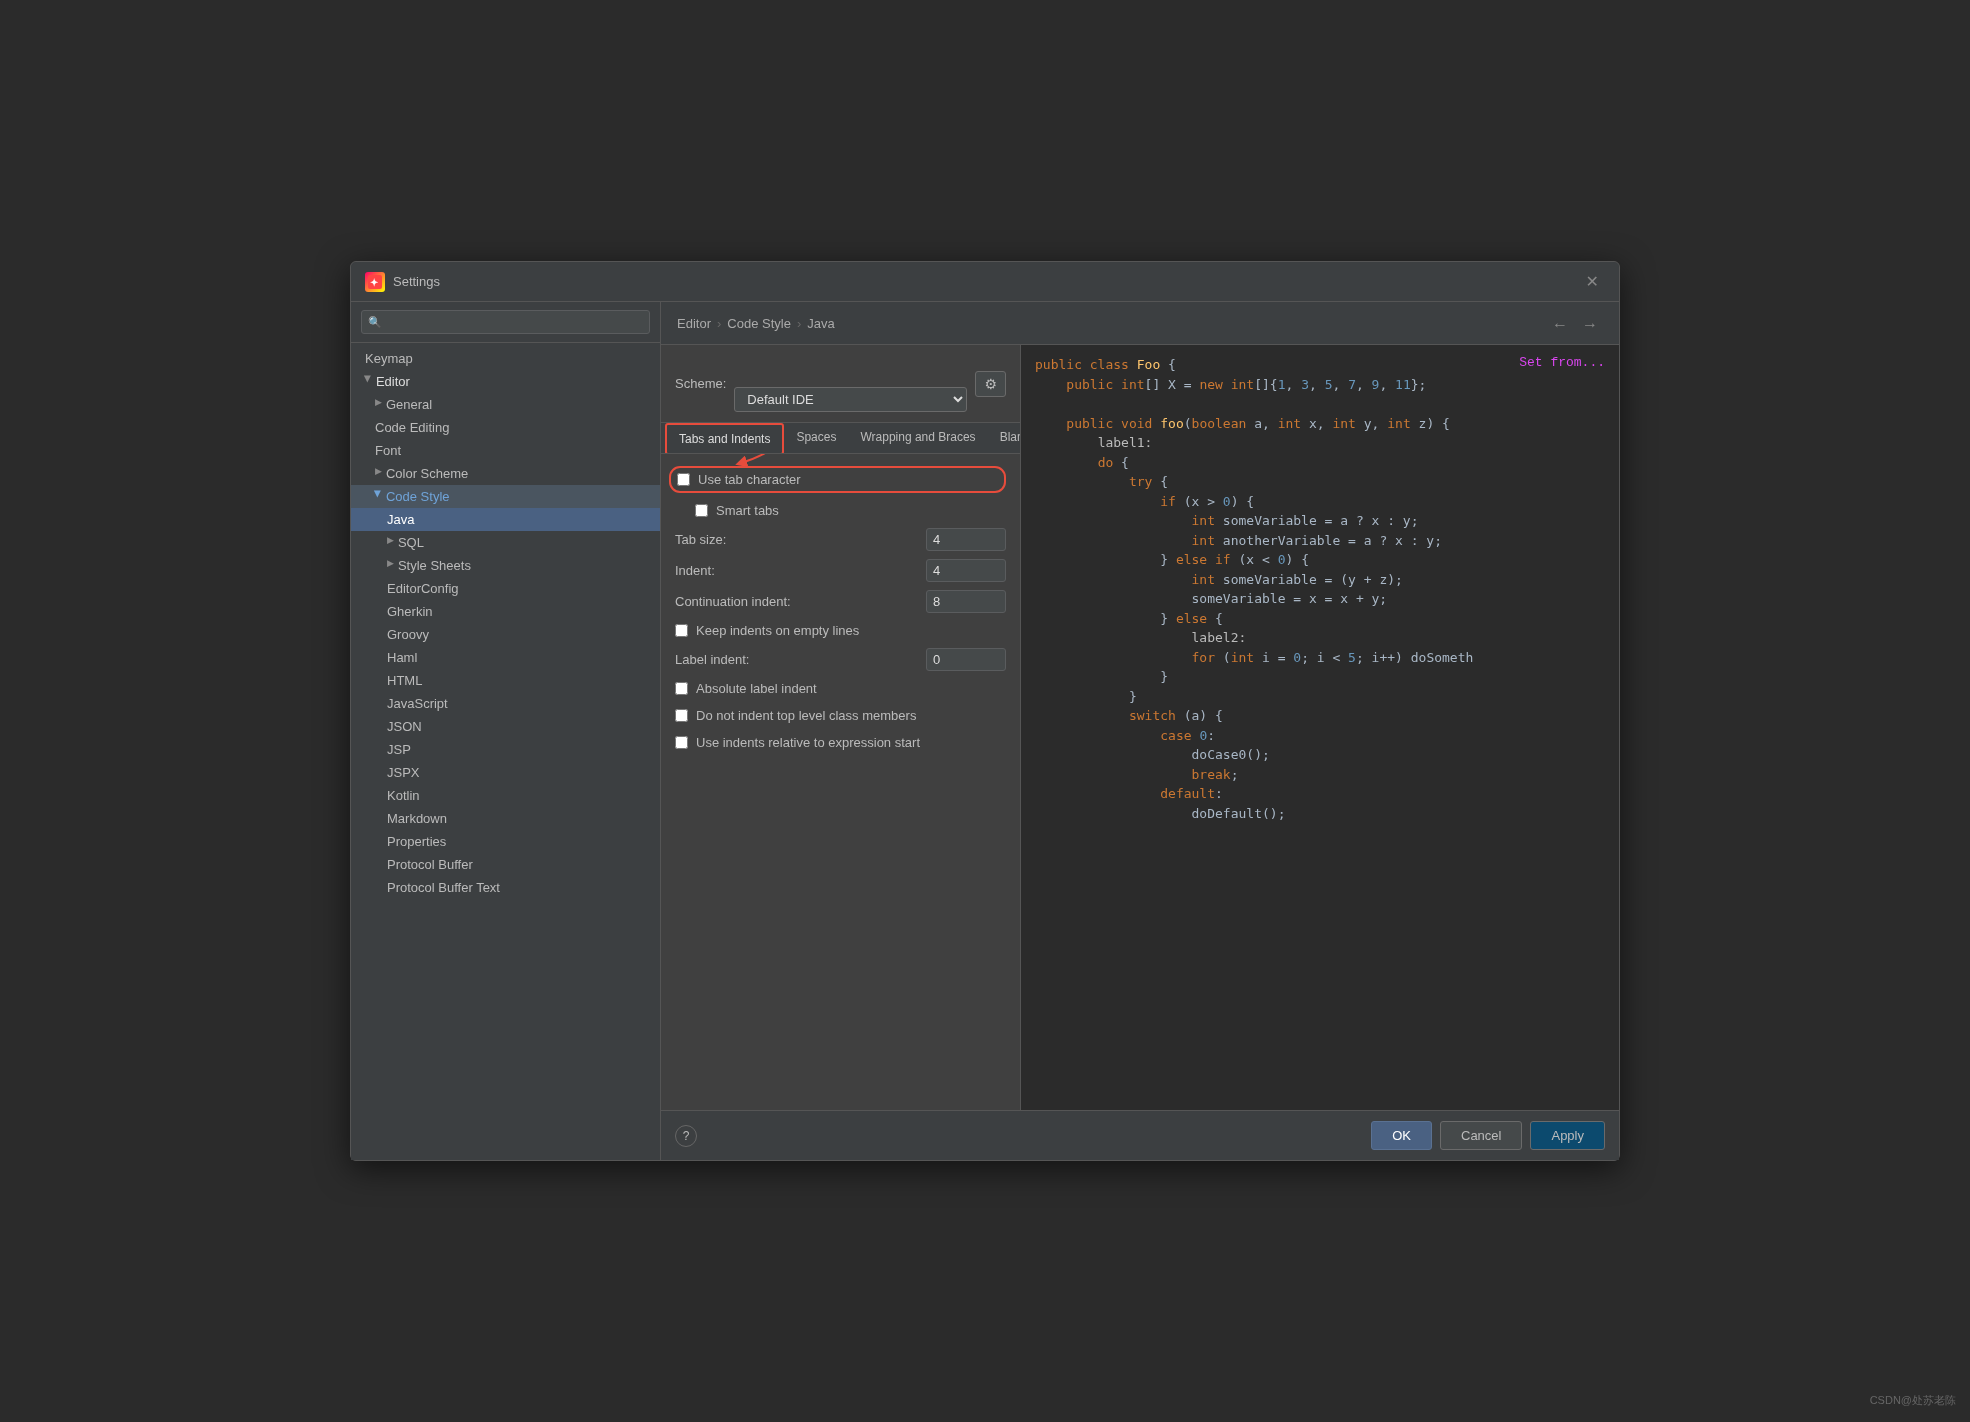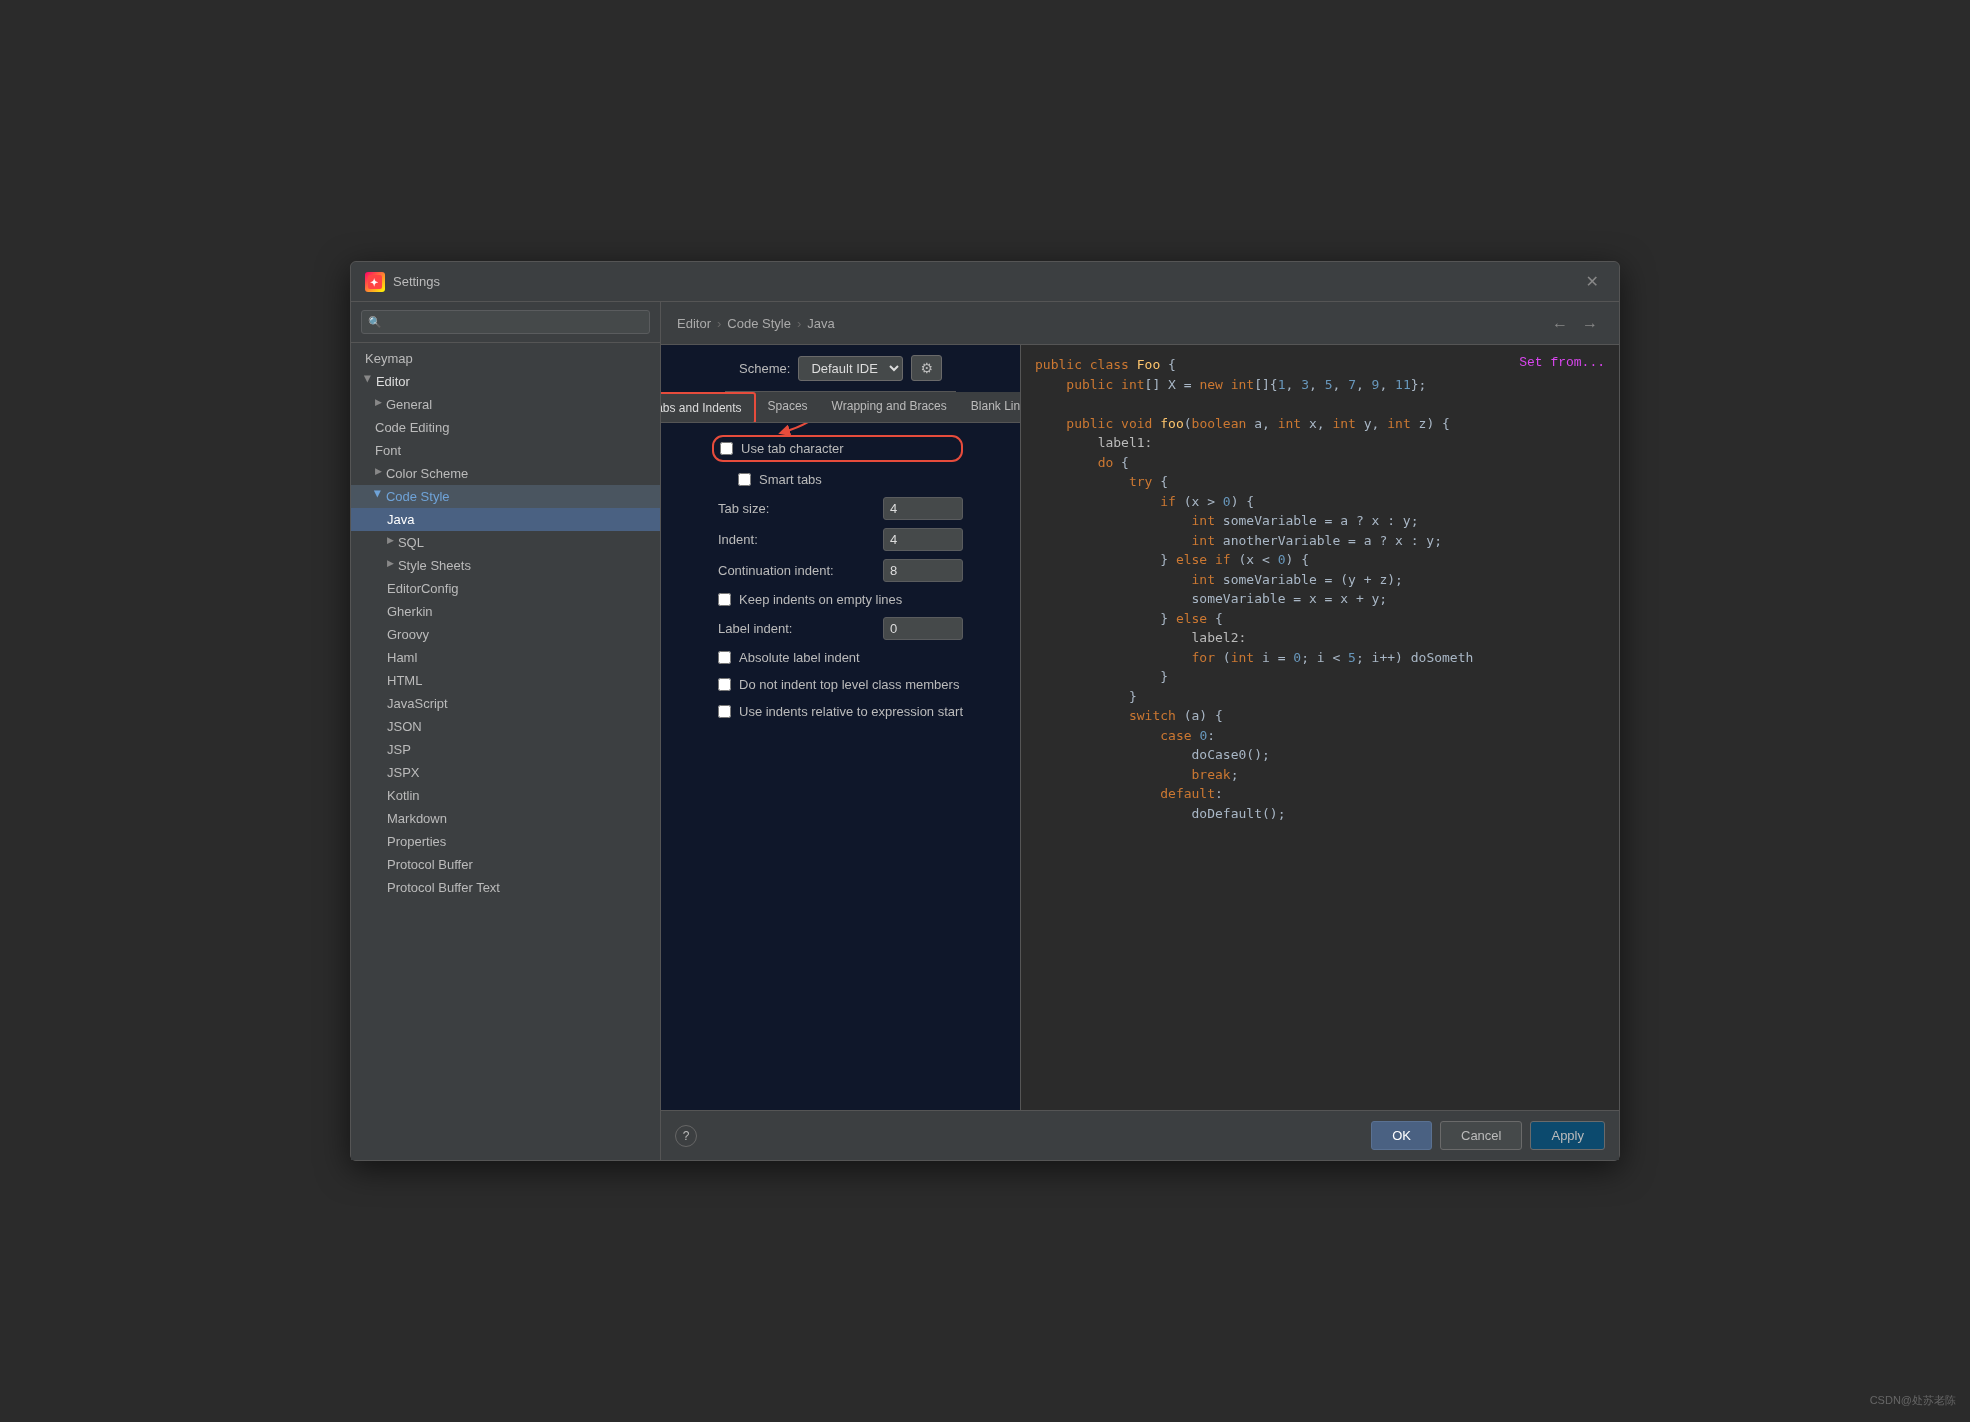--- a/index.html
+++ b/index.html
@@ -167,22 +167,21 @@
       overflow: hidden;
     }
 
     
     .settings-left {
       width: 360px;
       border-right: 1px solid #555;
       display: flex;
       flex-direction: column;
       overflow: hidden;
-      background: #0f172a;
-      align-items: center;
+      background: #404040;
     }
 
     .scheme-row {
       padding: 10px 14px;
       display: flex;
       align-items: center;
       gap: 8px;
       border-bottom: 1px solid #555;
     }
     .scheme-label {
@@ -193,20 +192,21 @@
     .scheme-select {
       flex: 1;
       background: #45494a;
       border: 1px solid #6a6a6a;
       border-radius: 3px;
       color: #ddd;
       font-size: 13px;
       padding: 3px 8px;
       outline: none;
       cursor: pointer;
+      margin-top: 32px;
     }
     .gear-btn {
       background: #45494a;
       border: 1px solid #6a6a6a;
       border-radius: 3px;
       color: #bbb;
       padding: 4px 8px;
       cursor: pointer;
       font-size: 14px;
     }

